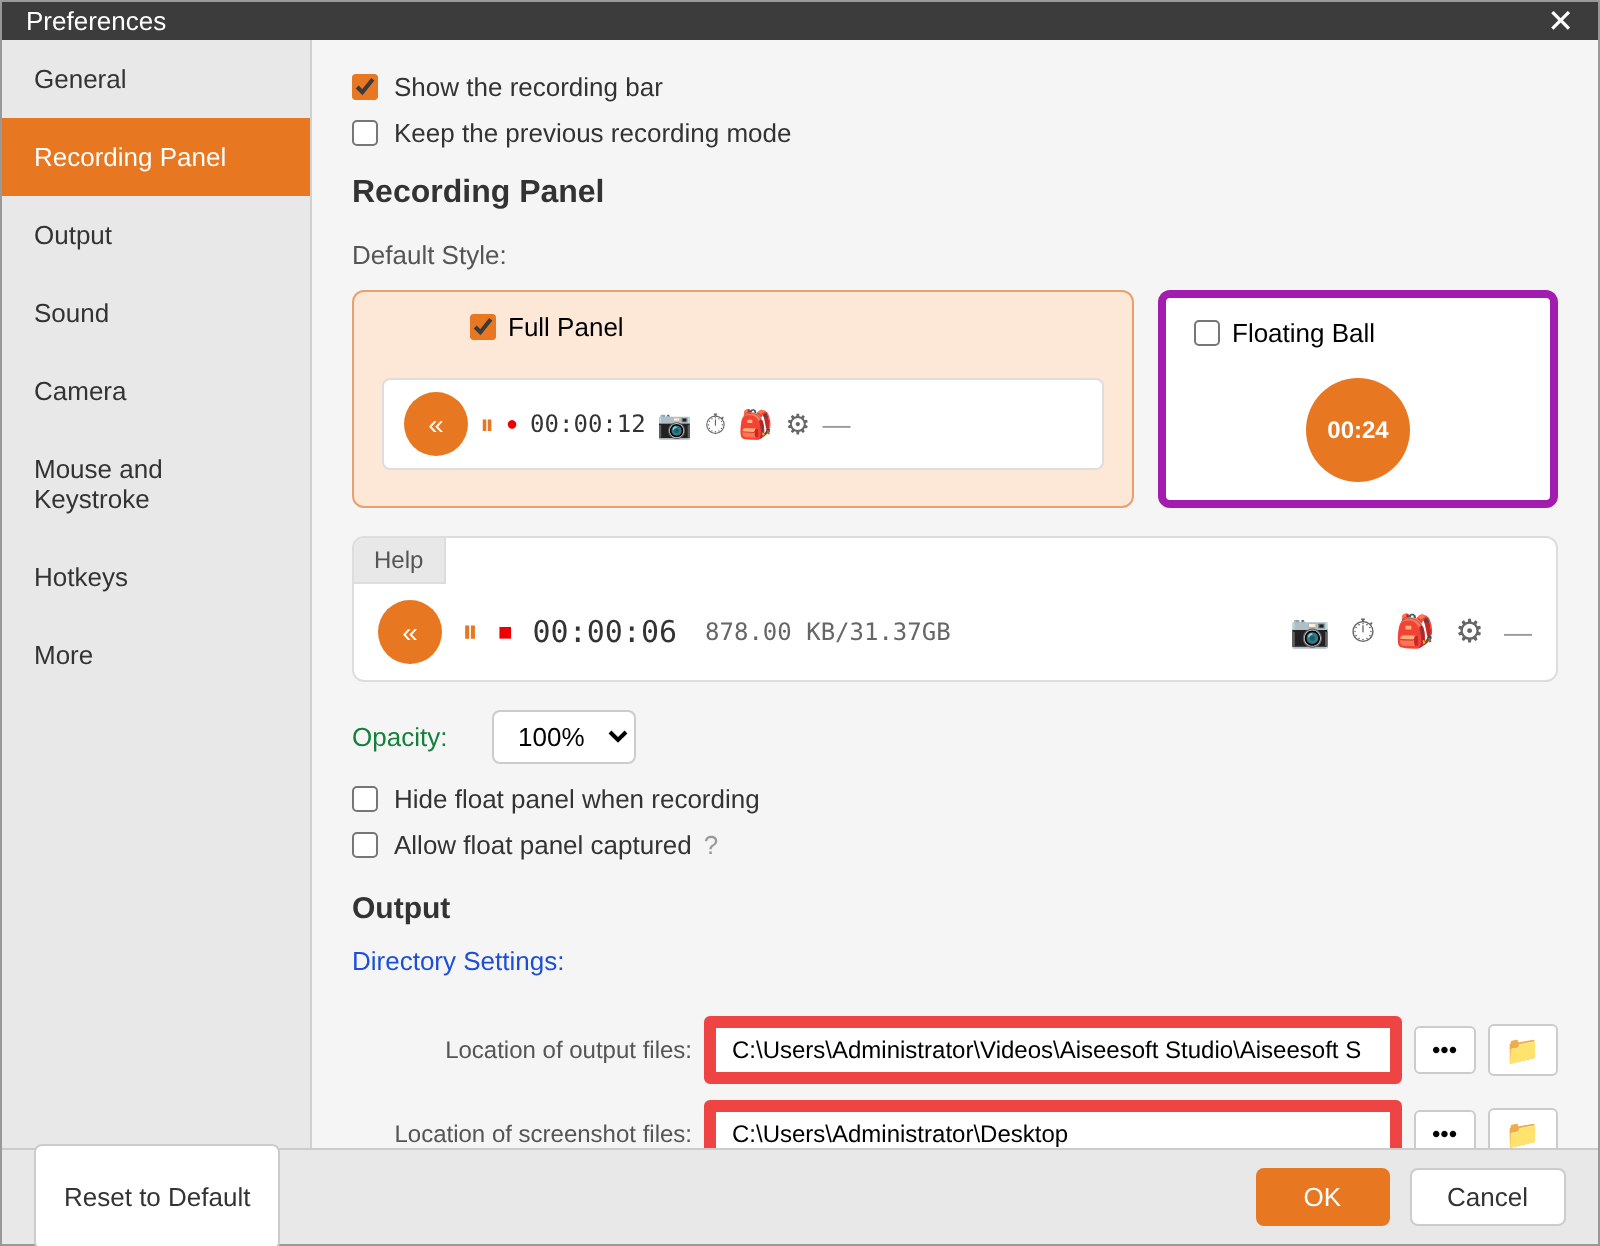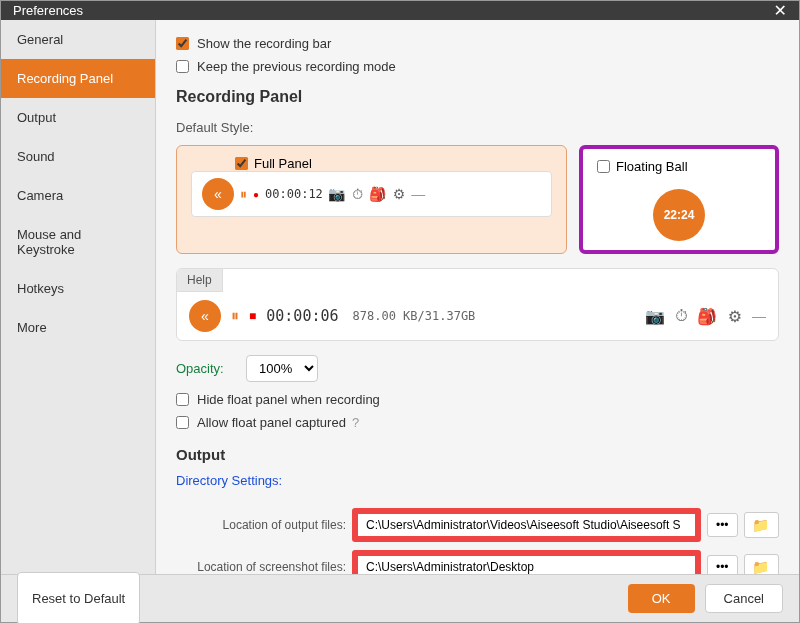--- a/index.html
+++ b/index.html
@@ -29,21 +29,21 @@
     .checkbox-row label { font-size: 13px; color: #333; }
 
     
     .sub-label { font-size: 13px; color: #555; margin-bottom: 10px; }
 
     .style-options { display: flex; gap: 12px; margin-bottom: 14px; }
 
     .style-card { border: 1px solid #ddd; border-radius: 6px; background: #fff; padding: 10px 14px; flex: 1; }
     .style-card.selected { background: #fde8d8; border-color: #e8a070; }
 
-    .style-card-header { display: flex; align-items: center; gap: 6px; margin-bottom: 0; font-size: 13px; padding-left: 44px; }
+    .style-card-header { display: flex; align-items: center; gap: 6px; margin-bottom: 18px; font-size: 13px; padding-left: 44px; }
     .style-card-header input[type=checkbox] { accent-color: #e87722; }
 
     
     .mini-bar { display: flex; align-items: center; gap: 6px; background: #fff; border: 1px solid #ddd; border-radius: 4px; padding: 6px 10px; }
 
     .btn-circle-orange { width: 32px; height: 32px; border-radius: 50%; background: #e87722; color: #fff; border: none; cursor: pointer; display: flex; align-items: center; justify-content: center; font-size: 14px; }
 
     .mini-pause { color: #e87722; font-size: 14px; }
     .mini-stop { color: #e00; font-size: 10px; }
     .mini-time { font-size: 12px; color: #333; font-family: monospace; }
@@ -146,21 +146,21 @@
             <span class="mini-minus">—</span>
           </div>
         </div>
 
         <div class="floating-card">
           <div class="floating-card-header">
             <input type="checkbox" style="">
             <span>Floating Ball</span>
           </div>
           <div class="floating-ball-center">
-            <div class="ball-time">22:24</div>
+            <div class="ball-time">00:24</div>
           </div>
         </div>
       </div>
 
       <div class="help-bar">
         <span class="help-bar-label">Help</span>
         <div class="help-bar-content">
           <button class="btn-circle-orange">«</button>
           <span class="mini-pause" style="color:#e87722; font-size:16px;">⏸</span>
           <span class="mini-stop" style="color:#e00; font-size:12px;">■</span>

